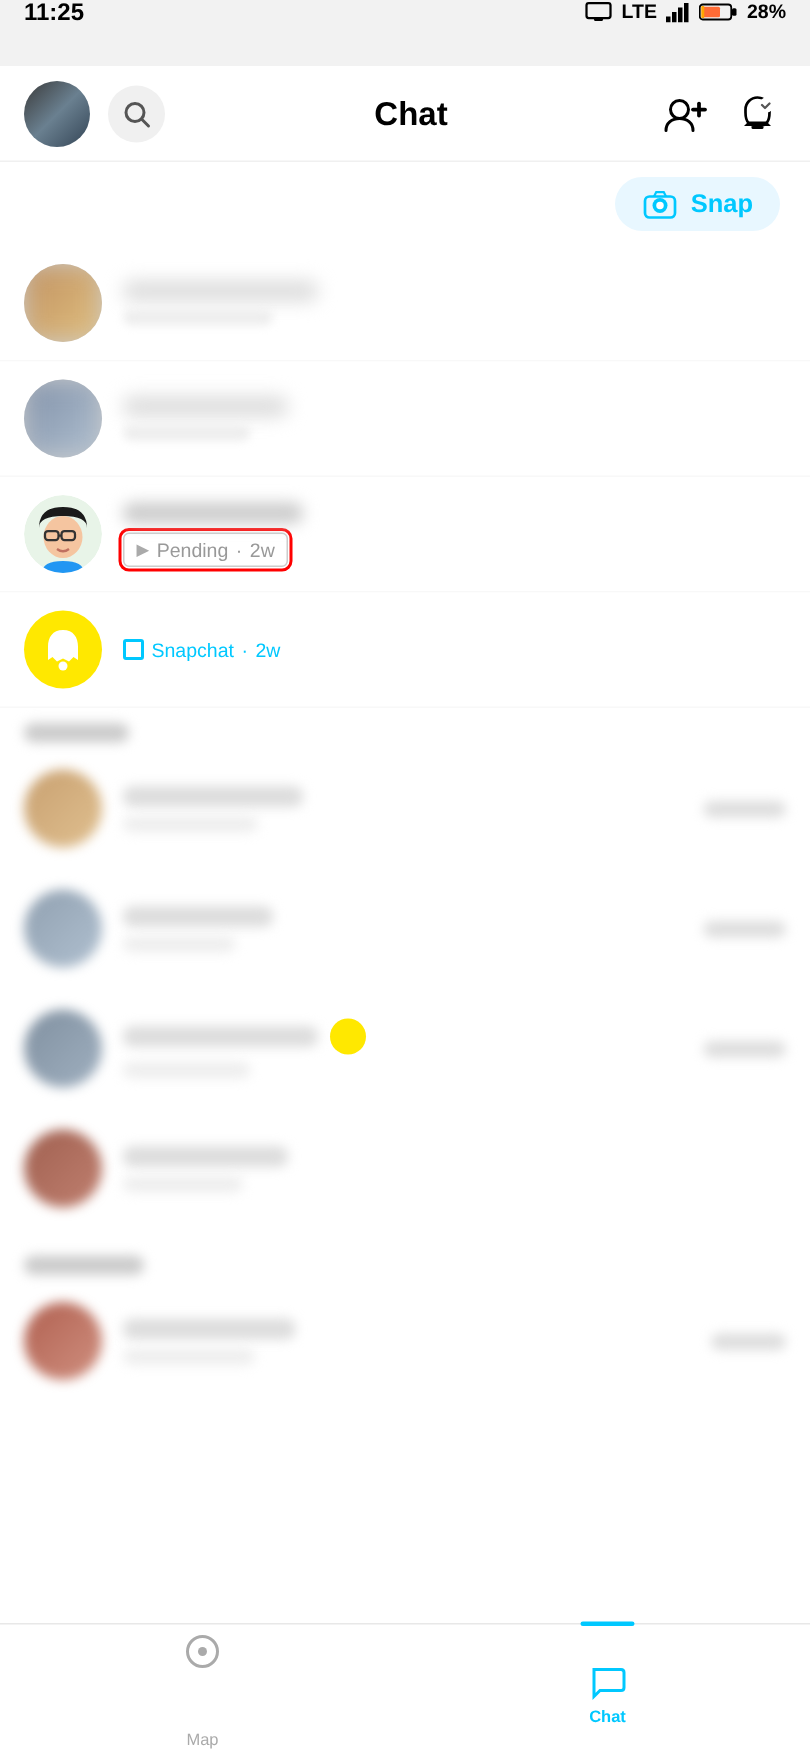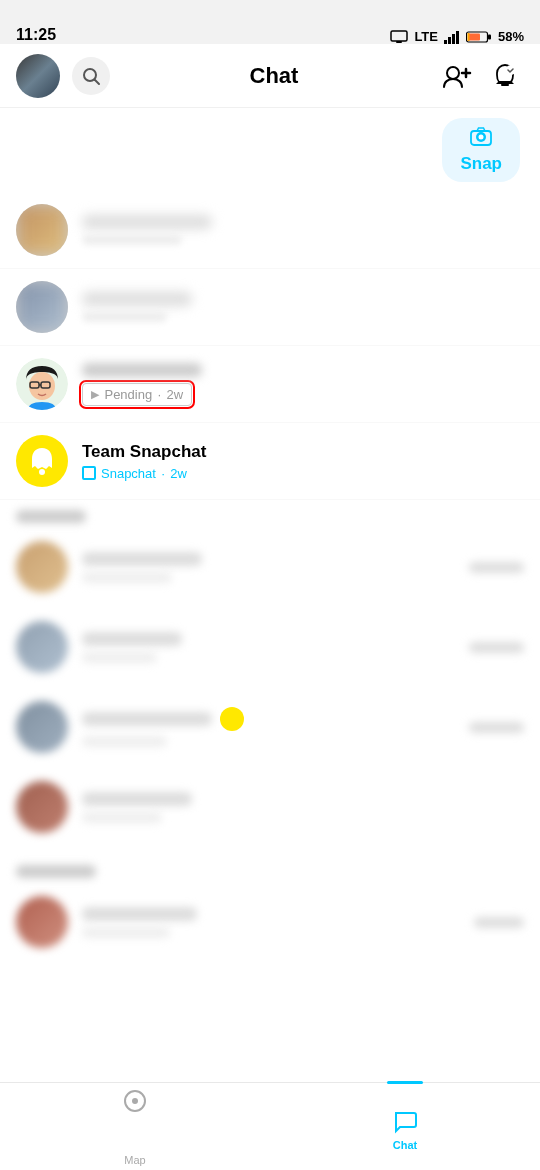--- a/index.html
+++ b/index.html
@@ -12,21 +12,21 @@
       overflow-x: hidden;
       position: relative;
     }
 
     
     .status-bar {
       width: 100%;
       height: 44px;
       background: #f2f2f2;
       display: flex;
-      align-items: flex-end;
+      align-items: flex-start;
       justify-content: space-between;
       padding: 0 16px;
     }
     .status-time {
       font-size: 16px;
       font-weight: 600;
       color: #000;
     }
     .status-icons {
       display: flex;
@@ -107,21 +107,20 @@
       padding: 10px 20px;
       background: #fff;
     }
     .snap-btn {
       display: flex;
       align-items: center;
       gap: 8px;
       background: #e8f7ff;
       border-radius: 20px;
       padding: 8px 18px;
-      flex-direction: column;
     }
     .snap-btn-text {
       font-size: 17px;
       font-weight: 700;
       color: #00c8ff;
     }
 
     
     .chat-list {
       width: 100%;
@@ -336,21 +335,21 @@
       <rect x="8" y="4" width="3" height="10" fill="#000"></rect>
       <rect x="12" y="1" width="3" height="13" fill="#000"></rect>
     </svg>
 
     <svg width="26" height="14" viewBox="0 0 26 14">
       <rect x="0.5" y="2" width="21" height="10" rx="2" stroke="#000" stroke-width="1.2" fill="none"></rect>
       <rect x="22" y="4.5" width="3" height="5" rx="1" fill="#000"></rect>
       <rect x="2" y="3.5" width="12" height="7" rx="1" fill="#ff6b35"></rect>
       <rect x="1.5" y="3" width="2" height="8" rx="0.5" fill="orange"></rect>
     </svg>
-    <span style="font-size:13px;font-weight:600;">58%</span>
+    <span style="font-size:13px;font-weight:600;">28%</span>
   </div>
 </div>
 
 <div class="header">
   <div class="header-left">
     <div class="avatar-circle">
       <div class="avatar-img" style="background: linear-gradient(135deg, #3a3a3a 0%, #6a8090 50%, #334455 100%);"></div>
     </div>
     <div class="search-icon-btn">
       <svg width="20" height="20" viewBox="0 0 20 20" fill="none">
@@ -449,21 +448,20 @@
 
   <div class="chat-item">
     <div class="team-snapchat-avatar">
 
       <svg width="34" height="34" viewBox="0 0 34 34" fill="none">
         <path d="M17 4 C10 4 7 9 7 15 L7 24 L10 22 L13 25 L17 23 L21 25 L24 22 L27 24 L27 15 C27 9 24 4 17 4 Z" fill="white"></path>
         <circle cx="17" cy="28" r="3" fill="white"></circle>
       </svg>
     </div>
     <div class="chat-info">
-      <div class="chat-name-real">Team Snapchat</div>
       <div class="received-status">
         <span class="received-icon"></span>
         <span>Snapchat</span>
         <span> · </span>
         <span>2w</span>
       </div>
     </div>
   </div>
 
   <div class="blurred-section">

